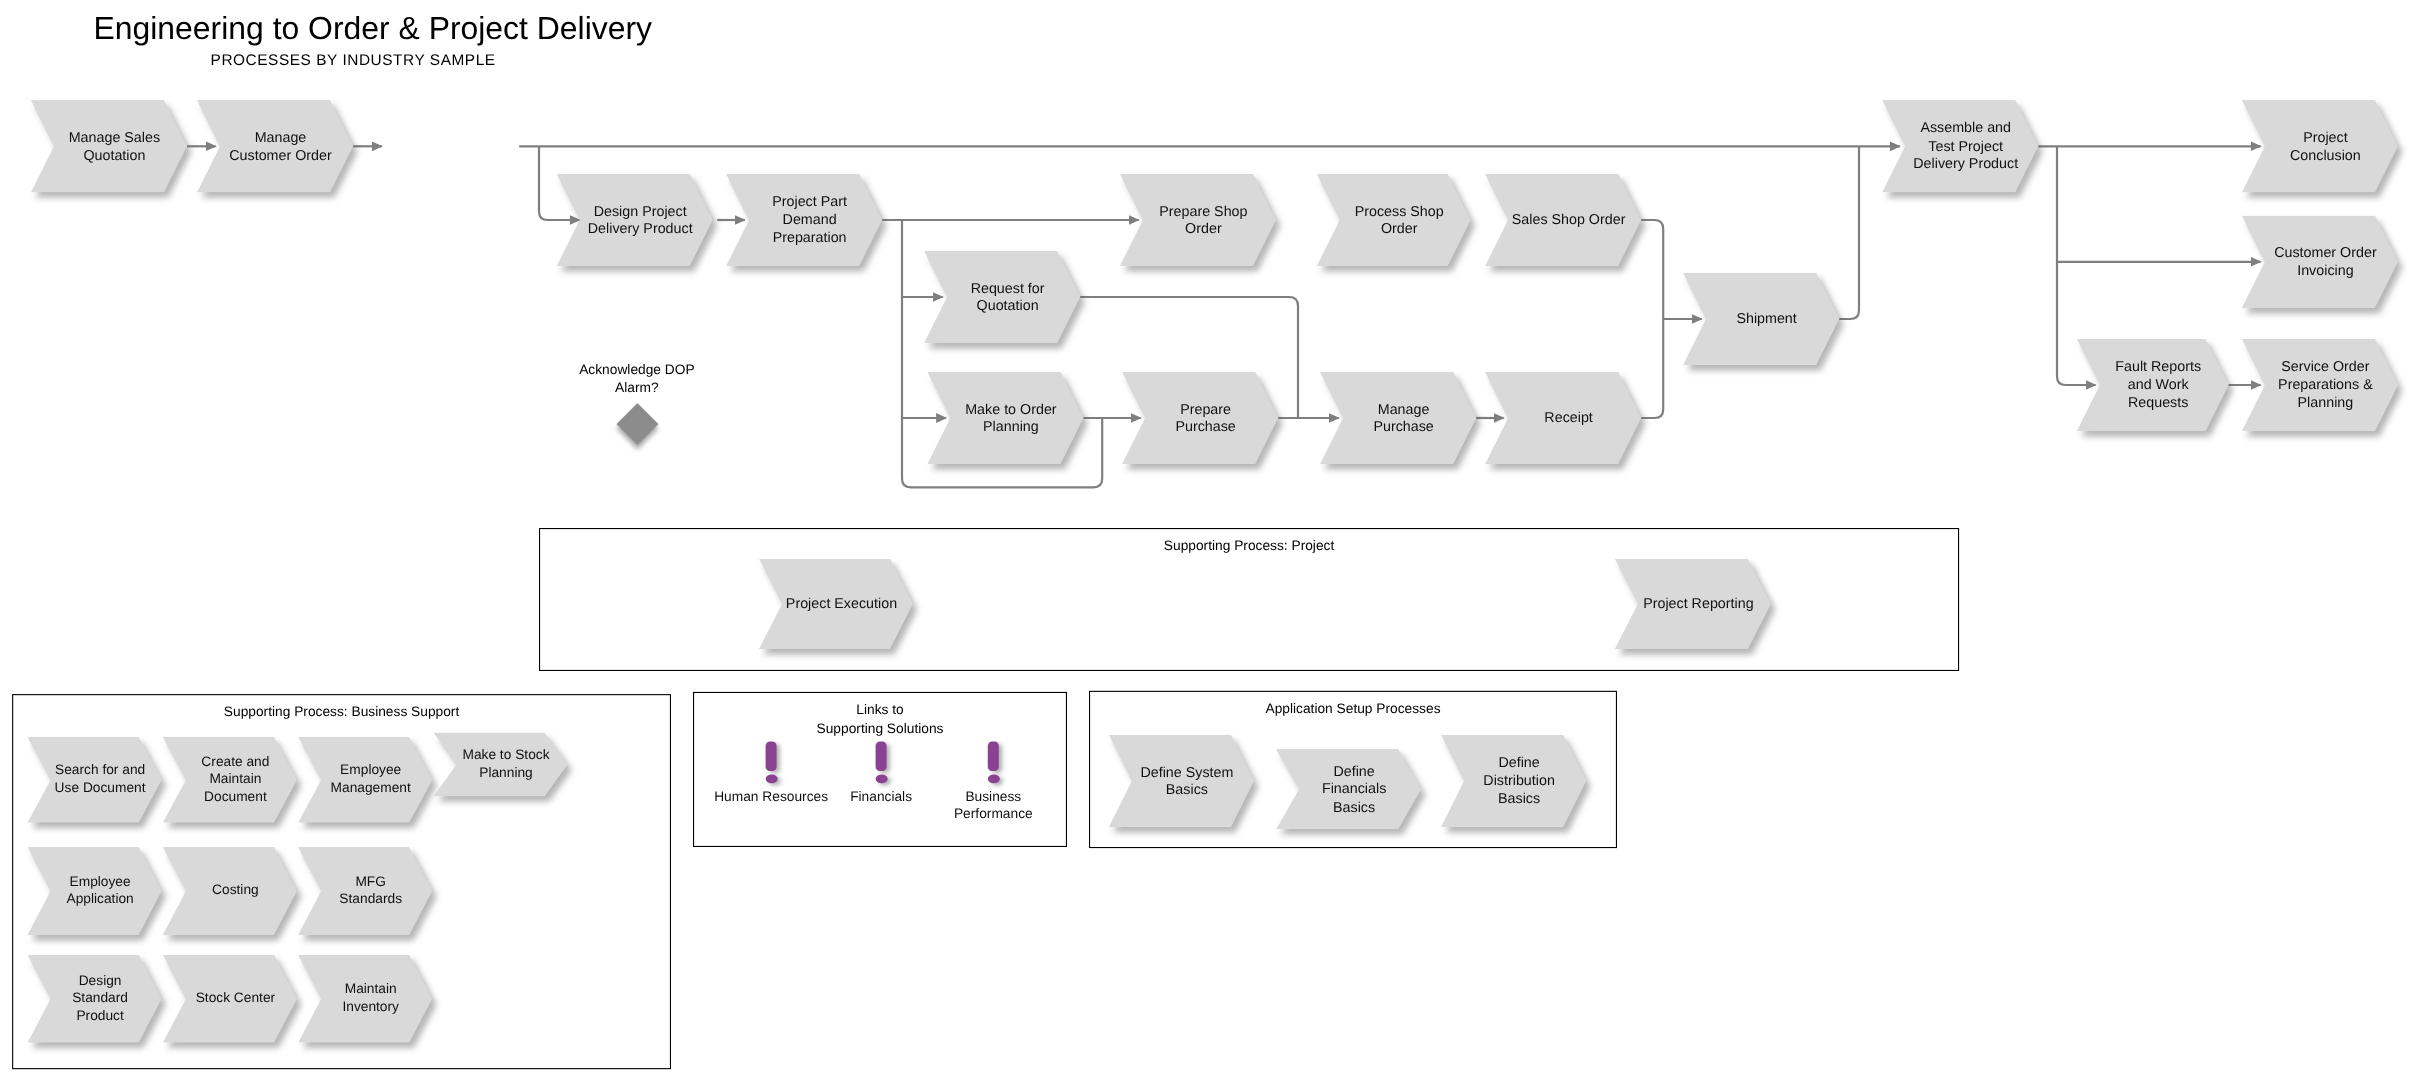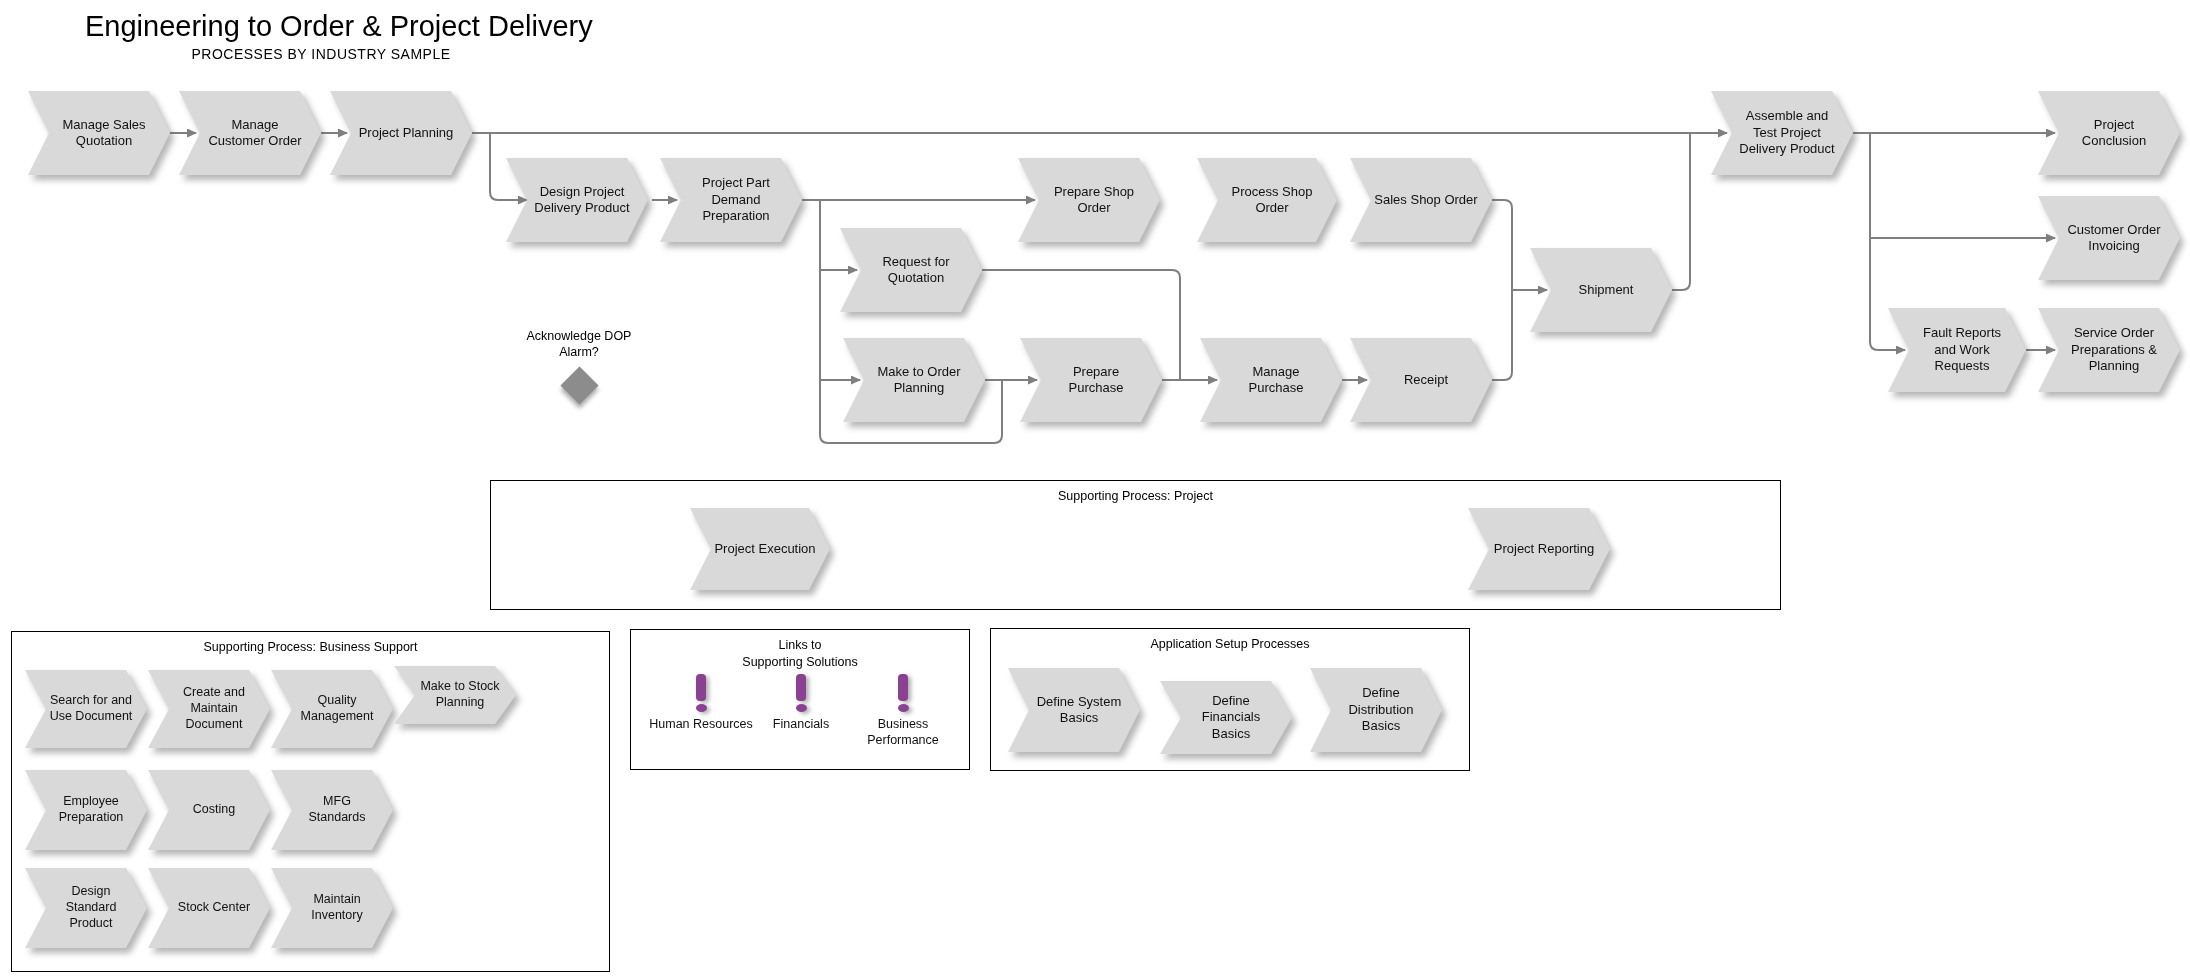--- a/index.html
+++ b/index.html
@@ -139,25 +139,20 @@
       <div class="chev-wrap" style="left: 28px; top: 91px; width: 142px; height: 84px;">
         <div class="chev">
           <span class="chev-label">Manage Sales Quotation</span>
         </div>
       </div>
       <div class="chev-wrap" style="left: 179px; top: 91px; width: 142px; height: 84px;">
         <div class="chev">
           <span class="chev-label">Manage Customer Order</span>
         </div>
       </div>
-      <div class="chev-wrap" style="left: 330px; top: 91px; width: 142px; height: 84px;">
-        <div class="chev">
-          <span class="chev-label">Project Planning</span>
-        </div>
-      </div>
       <div class="chev-wrap" style="left: 506px; top: 158px; width: 142px; height: 84px;">
         <div class="chev">
           <span class="chev-label">Design Project Delivery Product</span>
         </div>
       </div>
       <div class="chev-wrap" style="left: 660px; top: 158px; width: 142px; height: 84px;">
         <div class="chev">
           <span class="chev-label">Project Part Demand Preparation</span>
         </div>
       </div>
@@ -246,31 +241,31 @@
           <span class="chev-label">Search for and Use Document</span>
         </div>
       </div>
       <div class="chev-wrap sm" style="left: 148px; top: 670px; width: 122px; height: 78px;">
         <div class="chev">
           <span class="chev-label">Create and Maintain Document</span>
         </div>
       </div>
       <div class="chev-wrap sm" style="left: 271px; top: 670px; width: 122px; height: 78px;">
         <div class="chev">
-          <span class="chev-label">Quality Management</span>
+          <span class="chev-label">Employee Management</span>
         </div>
       </div>
       <div class="chev-wrap sm" style="left: 394px; top: 666px; width: 122px; height: 58px;">
         <div class="chev">
           <span class="chev-label">Make to Stock Planning</span>
         </div>
       </div>
       <div class="chev-wrap sm" style="left: 25px; top: 770px; width: 122px; height: 80px;">
         <div class="chev">
-          <span class="chev-label">Employee Preparation</span>
+          <span class="chev-label">Employee Application</span>
         </div>
       </div>
       <div class="chev-wrap sm" style="left: 148px; top: 770px; width: 122px; height: 80px;">
         <div class="chev">
           <span class="chev-label">Costing</span>
         </div>
       </div>
       <div class="chev-wrap sm" style="left: 271px; top: 770px; width: 122px; height: 80px;">
         <div class="chev">
           <span class="chev-label">MFG Standards</span>

